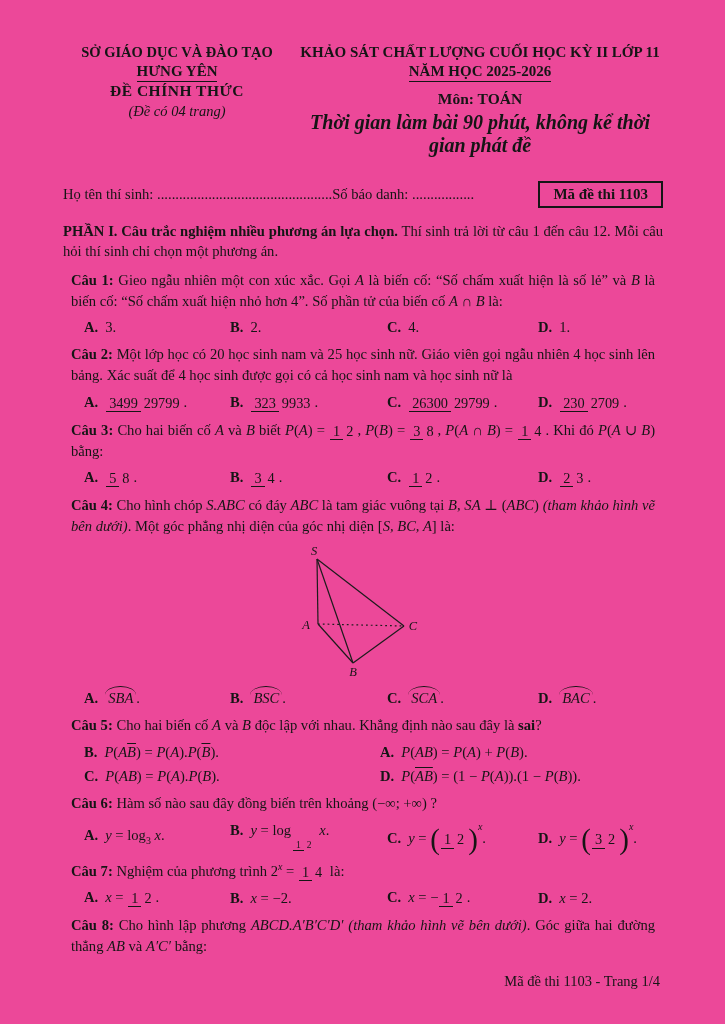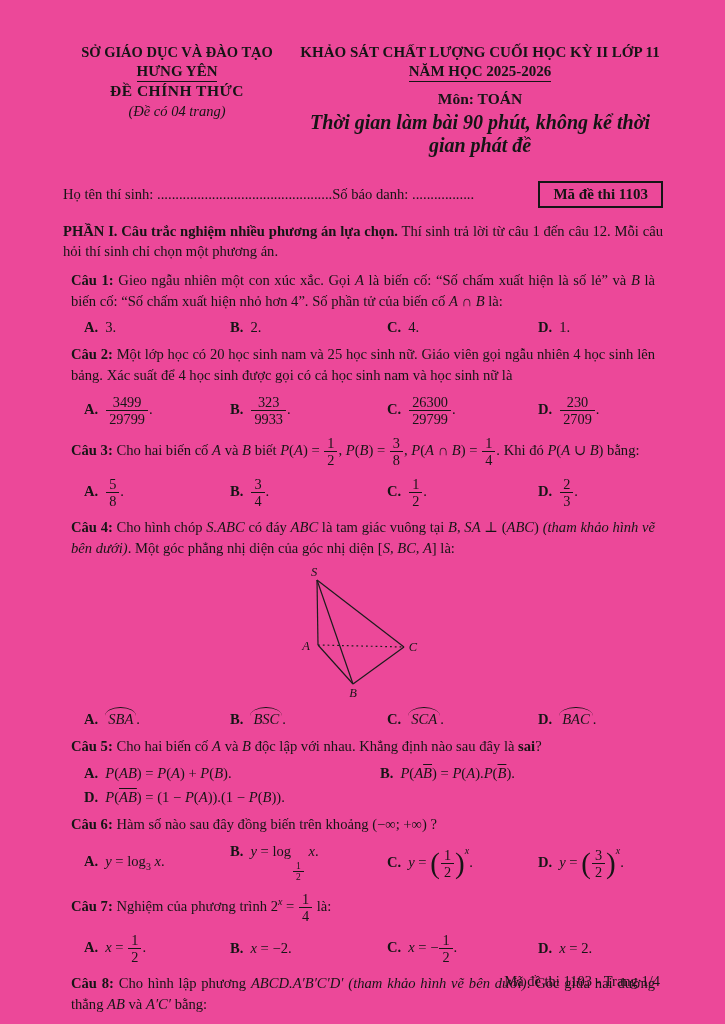--- a/index.html
+++ b/index.html
@@ -37,21 +37,21 @@
   .opts4 .opt:nth-child(3){width:151px;}
   .opts4 .opt:nth-child(4){flex:1;}
   .opts2 .opt:nth-child(1){width:296px;}
   .opts2 .opt:nth-child(2){flex:1;}
   .optrow2{margin-top:7px;}
   .opt .key{font-weight:bold;margin-right:7px;}
   
   sup{font-size:0.68em;font-style:italic;}
   sub{font-size:0.68em;}
   sup.hi{vertical-align:13px;font-size:10px;}
-  .frac{display:inline-flex;flex-direction:column;vertical-align:middle;text-align:center;line-height:1.12;padding:0 1px;font-size:0.98em;justify-content:center;}
+  .frac{display:inline-flex;flex-direction:row;vertical-align:middle;text-align:center;line-height:1.12;padding:0 1px;font-size:0.98em;justify-content:center;}
   .frac .num{display:block;border-bottom:1.1px solid #151515;padding:0 3px;}
   .frac .den{display:block;padding:0 3px;}
   .fsub{font-size:9.5px;vertical-align:-13px;margin-left:1px;}
   .pf{display:inline-flex;align-items:center;vertical-align:middle;}
   .bp{font-size:29px;line-height:0.8;font-weight:400;}
   .ov{font-style:italic;text-decoration:overline;}
   .hat{position:relative;font-style:italic;display:inline-block;padding:4px 3px 0 3px;}
   .hat::before{content:"";position:absolute;top:0;left:0;right:0;height:8px;
     border-top:1.4px solid #151515;border-radius:50% 50% 0 0 / 100% 100% 0 0;}
   
@@ -169,24 +169,25 @@
         <div class="opts opts4">
           <div class="opt"><span class="key">A.</span><span class="hat">SBA</span><span>.</span></div>
           <div class="opt"><span class="key">B.</span><span class="hat">BSC</span><span>.</span></div>
           <div class="opt"><span class="key">C.</span><span class="hat">SCA</span><span>.</span></div>
           <div class="opt"><span class="key">D.</span><span class="hat">BAC</span><span>.</span></div>
         </div>
       </div>
       <div class="q">
         <p class="qtext"><span class="qlabel">Câu 5: </span><span>Cho hai biến cố </span><span class="it">A</span><span> và </span><span class="it">B</span><span> độc lập với nhau. Khẳng định nào sau đây là </span><span class="bd">sai</span><span>?</span></p>
         <div class="opts opts2">
+          <div class="opt"><span class="key">B.</span><span class="it">P</span><span>(</span><span class="it">A</span><span class="ov">B</span><span>) = </span><span class="it">P</span><span>(</span><span class="it">A</span><span>).</span><span class="it">P</span><span>(</span><span class="ov">B</span><span>).</span></div>
           <div class="opt"><span class="key">A.</span><span class="it">P</span><span>(</span><span class="it">AB</span><span>) = </span><span class="it">P</span><span>(</span><span class="it">A</span><span>) + </span><span class="it">P</span><span>(</span><span class="it">B</span><span>).</span></div>
-          <div class="opt"><span class="key">B.</span><span class="it">P</span><span>(</span><span class="it">A</span><span class="ov">B</span><span>) = </span><span class="it">P</span><span>(</span><span class="it">A</span><span>).</span><span class="it">P</span><span>(</span><span class="ov">B</span><span>).</span></div>
         </div>
         <div class="opts opts2 optrow2">
+          <div class="opt"><span class="key">C.</span><span class="it">P</span><span>(</span><span class="it">AB</span><span>) = </span><span class="it">P</span><span>(</span><span class="it">A</span><span>).</span><span class="it">P</span><span>(</span><span class="it">B</span><span>).</span></div>
           <div class="opt"><span class="key">D.</span><span class="it">P</span><span>(</span><span class="ov">AB</span><span>) = (1 − </span><span class="it">P</span><span>(</span><span class="it">A</span><span>)).(1 − </span><span class="it">P</span><span>(</span><span class="it">B</span><span>)).</span></div>
         </div>
       </div>
       <div class="q">
         <p class="qtext"><span class="qlabel">Câu 6: </span><span>Hàm số nào sau đây đồng biến trên khoảng (−∞; +∞) ?</span></p>
         <div class="opts opts4">
           <div class="opt"><span class="key">A.</span><span class="it">y</span><span> = log</span><sub>3</sub><span> </span><span class="it">x</span><span>.</span></div>
           <div class="opt"><span class="key">B.</span><span class="it">y</span><span> = log</span><span class="frac fsub">
               <span class="num">1</span>
               <span class="den">2</span>

